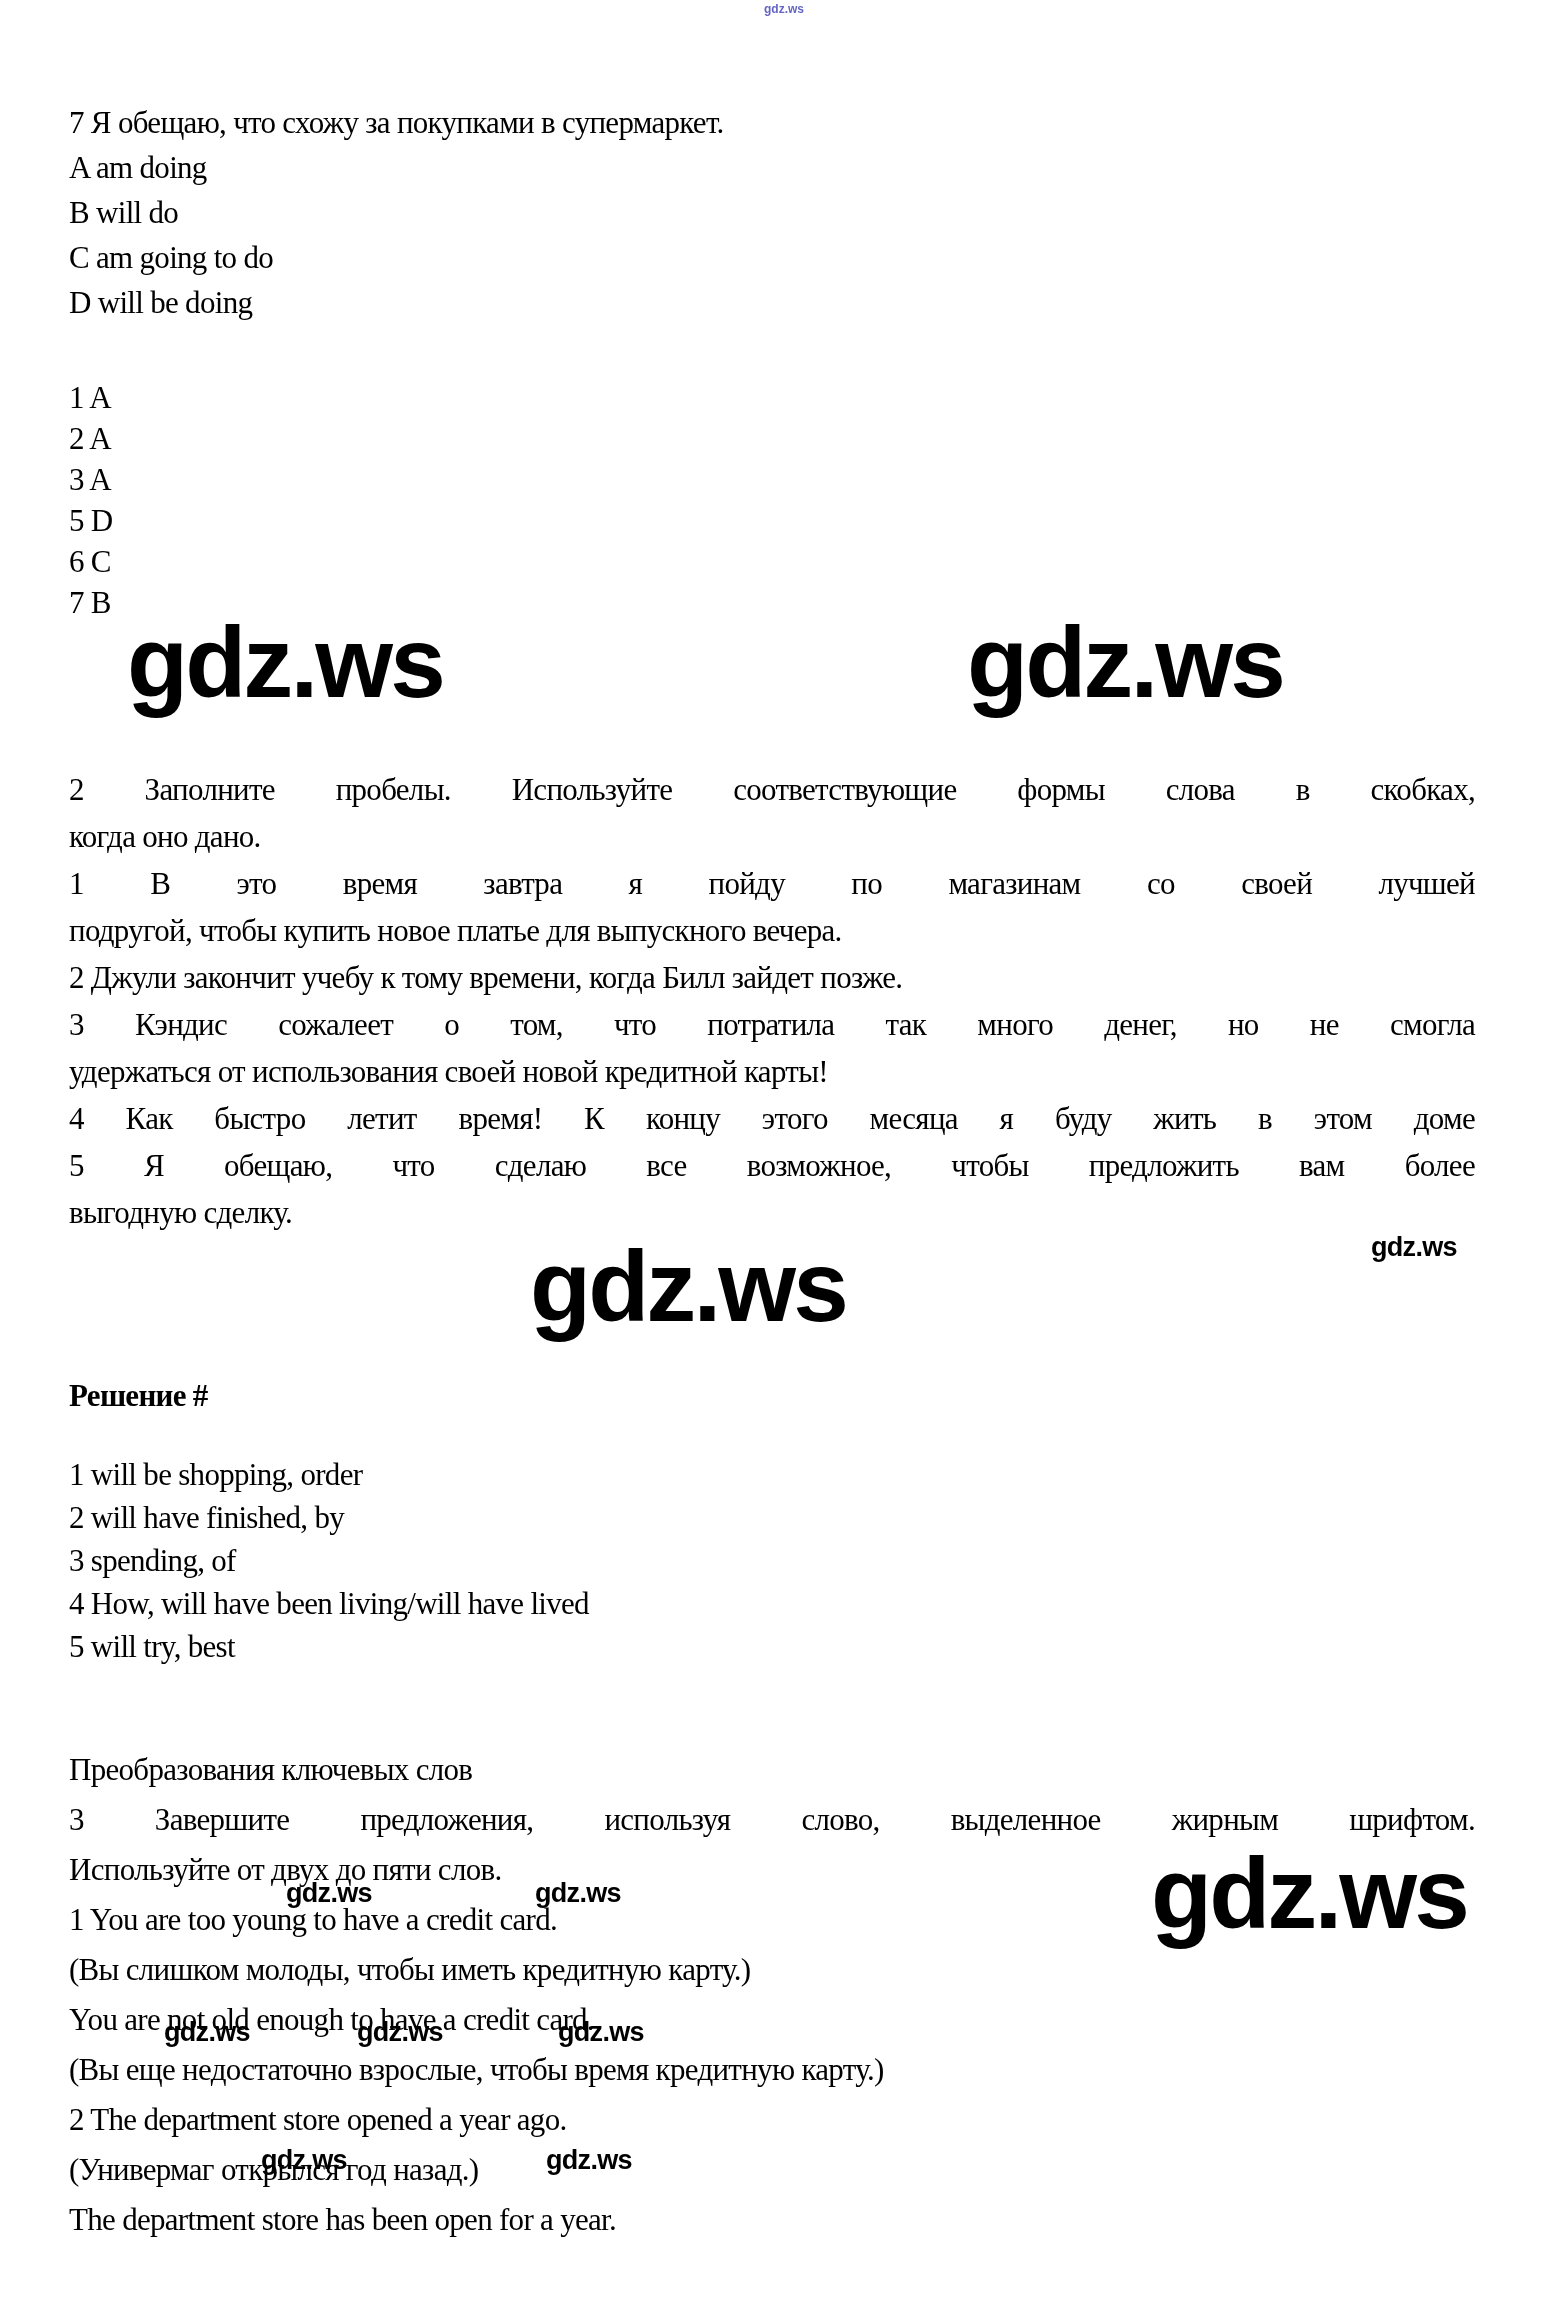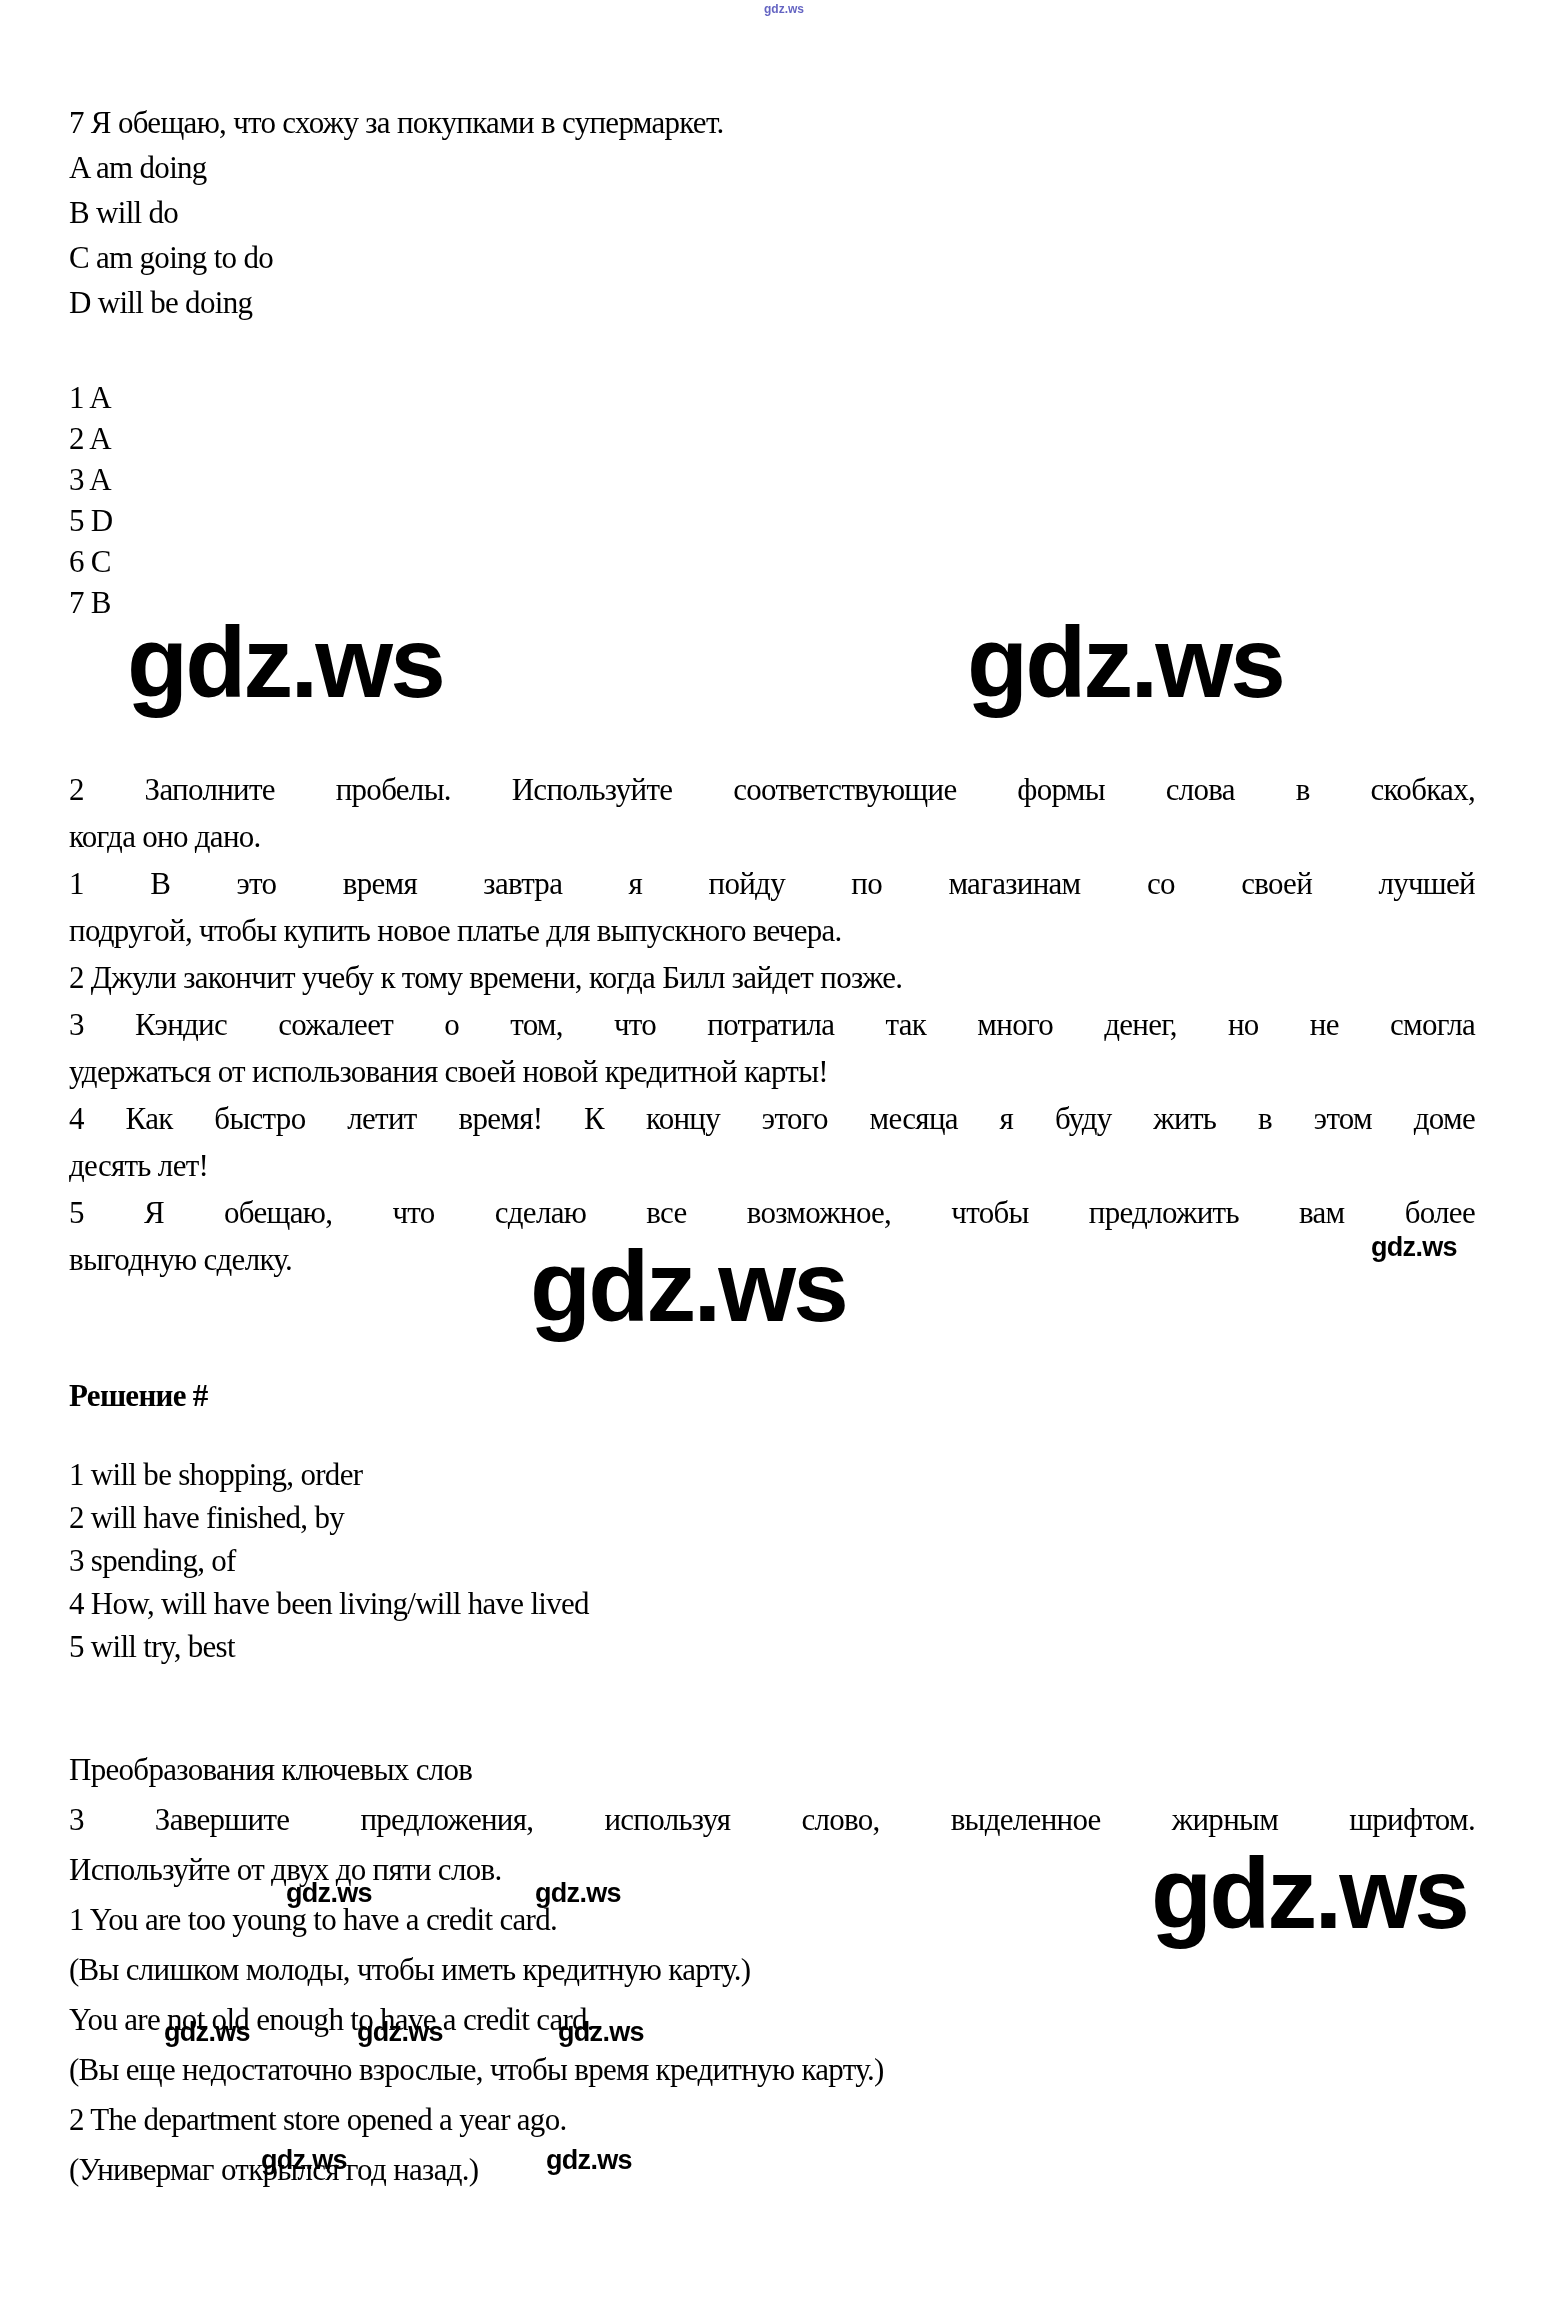--- a/index.html
+++ b/index.html
@@ -94,21 +94,20 @@
   <section id="sec-task2" class="block lh66">
 
   <div class="line justify">2 Заполните пробелы. Используйте соответствующие формы слова в скобках,</div>
       <div class="line">когда оно дано.</div>
       <div class="line justify">1 В это время завтра я пойду по магазинам со своей лучшей</div>
       <div class="line">подругой, чтобы купить новое платье для выпускного вечера.</div>
       <div class="line">2 Джули закончит учебу к тому времени, когда Билл зайдет позже.</div>
       <div class="line justify">3 Кэндис сожалеет о том, что потратила так много денег, но не смогла</div>
       <div class="line">удержаться от использования своей новой кредитной карты!</div>
       <div class="line justify">4 Как быстро летит время! К концу этого месяца я буду жить в этом доме</div>
-      <div class="line">десять лет!</div>
       <div class="line justify">5 Я обещаю, что сделаю все возможное, чтобы предложить вам более</div>
       <div class="line">выгодную сделку.</div>
     </section>
 
   <div id="sec-solution-header" class="block bold">Решение #</div>
 
   <section id="sec-solution" class="block lh60">
 
   <div class="line">1 will be shopping, order</div>
       <div class="line">2 will have finished, by</div>
@@ -121,20 +120,21 @@
 
   <div class="line">Преобразования ключевых слов</div>
       <div class="line justify">3 Завершите предложения, используя слово, выделенное жирным шрифтом.</div>
       <div class="line">Используйте от двух до пяти слов.</div>
       <div class="line">1 You are too young to have a credit card.</div>
       <div class="line">(Вы слишком молоды, чтобы иметь кредитную карту.)</div>
       <div class="line">You are not old enough to have a credit card.</div>
       <div class="line">(Вы еще недостаточно взрослые, чтобы время кредитную карту.)</div>
       <div class="line">2 The department store opened a year ago.</div>
       <div class="line">(Универмаг открылся год назад.)</div>
+      <div class="line">The department store has been open for a year.</div>
     </section>
 
   <div id="wm-top" class="wm wm-top-blue">gdz.ws</div>
 
   <div id="wm-big-1" class="wm wm-big">gdz.ws</div>
   <div id="wm-big-2" class="wm wm-big">gdz.ws</div>
   <div id="wm-big-3" class="wm wm-big">gdz.ws</div>
   <div id="wm-big-4" class="wm wm-big">gdz.ws</div>
 
   <div id="wm-small-mid-right" class="wm wm-small">gdz.ws</div>

